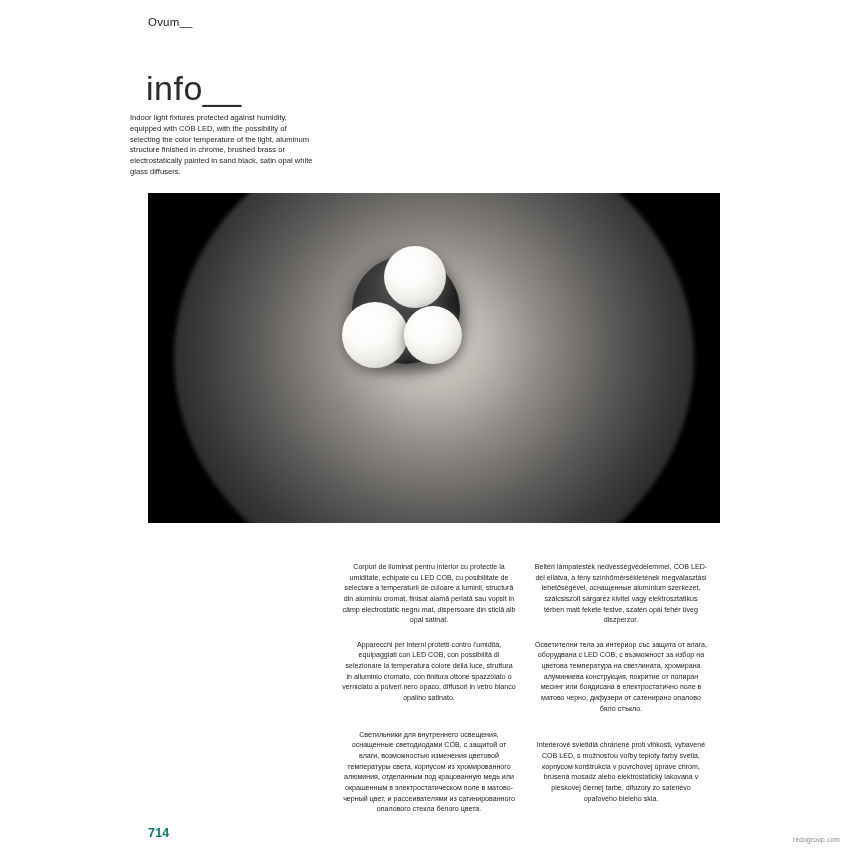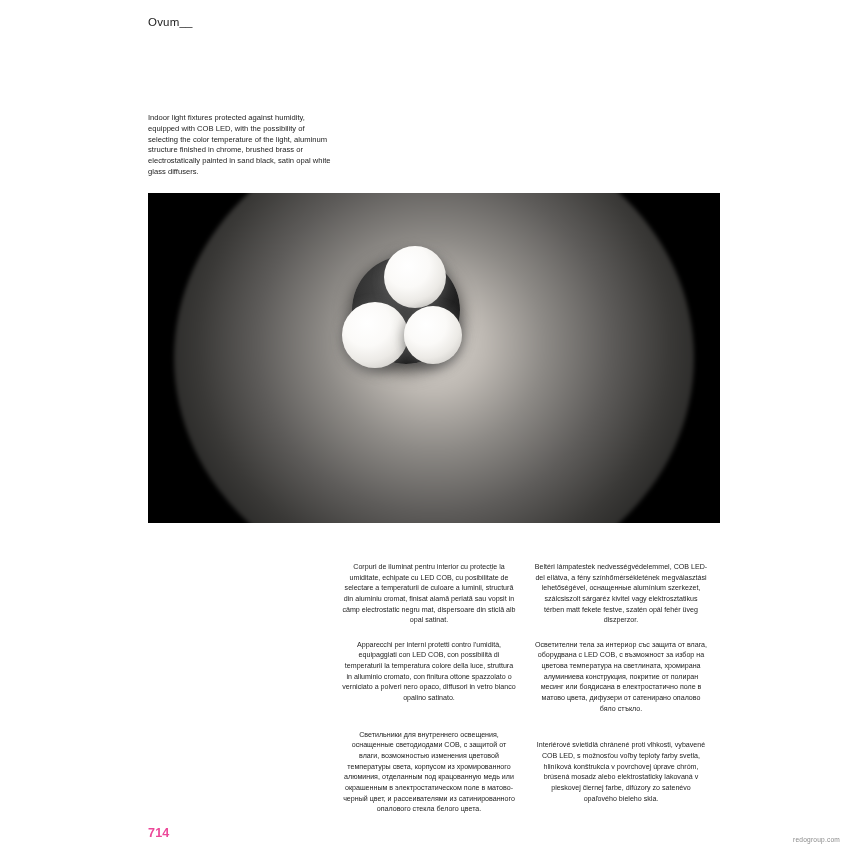--- a/index.html
+++ b/index.html
@@ -41,21 +41,21 @@
     font-size: 34px;
     font-weight: 300;
     letter-spacing: 0.5px;
     color: #2b2b2b;
     line-height: 1;
   }
 
   
   .intro {
     position: absolute;
-    left: 148px;
+    left: 130px;
     top: 113px;
     width: 186px;
     font-size: 7.6px;
     line-height: 1.42;
     color: #1c1c1c;
     letter-spacing: 0.01px;
   }
 
   
   .product-figure {
@@ -133,59 +133,60 @@
   .col p:last-child { margin-bottom: 0; margin-top: 26px; }
 
   
   .page-number {
     position: absolute;
     left: 148px;
     top: 826px;
     font-size: 12.5px;
     font-weight: 700;
     letter-spacing: 0.2px;
-    color: #ec4899;
+    color: #0f766e;
   }
   .footer-site {
     position: absolute;
     right: 28px;
     top: 836px;
     font-size: 6.6px;
     color: #8a8a8a;
     letter-spacing: 0.2px;
   }
 </style>
 </head>
 <body>
 
 <div class="page">
 
   <div class="brand">Ovum__</div>
 
+  <h1 class="page-title">info__</h1>
 
   <div class="intro">Indoor light fixtures protected against humidity, equipped with COB LED, with the possibility of selecting the color temperature of the light, aluminum structure finished in chrome, brushed brass or electrostatically painted in sand black, satin opal white glass diffusers.</div>
 
   <div class="product-figure">
     <div class="glow"></div>
     <div class="fixture">
       <div class="base-plate"></div>
       <div class="dome dome-top"></div>
       <div class="dome dome-left"></div>
       <div class="dome dome-right"></div>
     </div>
   </div>
 
   <div class="col col-left">
     <p>Corpuri de iluminat pentru interior cu protecție la umiditate, echipate cu LED COB, cu posibilitate de selectare a temperaturii de culoare a luminii, structură din aluminiu cromat, finisat alamă periată sau vopsit in câmp electrostatic negru mat, dispersoare din sticlă alb opal satinat.</p>
-    <p>Apparecchi per interni protetti contro l'umidità, equipaggiati con LED COB, con possibilità di temperaturii la temperatura colore della luce, struttura in alluminio cromato, con finitura ottone spazzolato o verniciato a polveri nero opaco, diffusori in vetro bianco opalino satinato.</p>
+    <p>Apparecchi per interni protetti contro l'umidità, equipaggiati con LED COB, con possibilità di selezionare la temperatura colore della luce, struttura in alluminio cromato, con finitura ottone spazzolato o verniciato a polveri nero opaco, diffusori in vetro bianco opalino satinato.</p>
     <p>Светильники для внутреннего освещения, оснащенные светодиодами COB, с защитой от влаги, возможностью изменения цветовой температуры света, корпусом из хромированного алюминия, отделанным под крацованную медь или окрашенным в электростатическом поле в матово-черный цвет, и рассеивателями из сатинированного опалового стекла белого цвета.</p>
   </div>
 
   <div class="col col-right">
     <p>Beltéri lámpatestek nedvességvédelemmel, COB LED-del ellátva, a fény színhőmérsékletének megválasztási lehetőségével, оснащенные alumínium szerkezet, szálcsiszolt sárgaréz kivitel vagy elektrosztatikus térben matt fekete festve, szatén opál fehér üveg diszperzor.</p>
-    <p>Осветителни тела за интериор със защита от влага, оборудвана с LED COB, с възможност за избор на цветова температура на светлината, хромирана алуминиева конструкция, покритие от полиран месинг или боядисана в електростатично поле в матово цвета, дифузери от сатенирано опалово бяло стъкло.</p>
-    <p>Interiérové svietidlá chránené proti vlhkosti, vybavené COB LED, s možnosťou voľby teploty farby svetla, hliníková konštrukcia v povrchovej úprave chróm, brúsená mosadz alebo elektrostaticky lakovaná v pieskovej čiernej farbe, difúzory zo satenévo opaľového bieleho skla.</p>
+    <p>Осветителни тела за интериор със защита от влага, оборудвана с LED COB, с възможност за избор на цветова температура на светлината, хромирана алуминиева конструкция, покритие от полиран месинг или боядисана в електростатично поле в матово черно, дифузери от сатенирано опалово бяло стъкло.</p>
+    <p>Interiérové svietidlá chránené proti vlhkosti, vybavené COB LED, s možnosťou voľby teploty farby svetla, корпусом konštrukcia v povrchovej úprave chróm, brúsená mosadz alebo elektrostaticky lakovaná v pieskovej čiernej farbe, difúzory zo satenévo opaľového bieleho skla.</p>
   </div>
 
   <div class="page-number">714</div>
   <div class="footer-site">redogroup.com</div>
 
 </div>
 
 </body></html>

